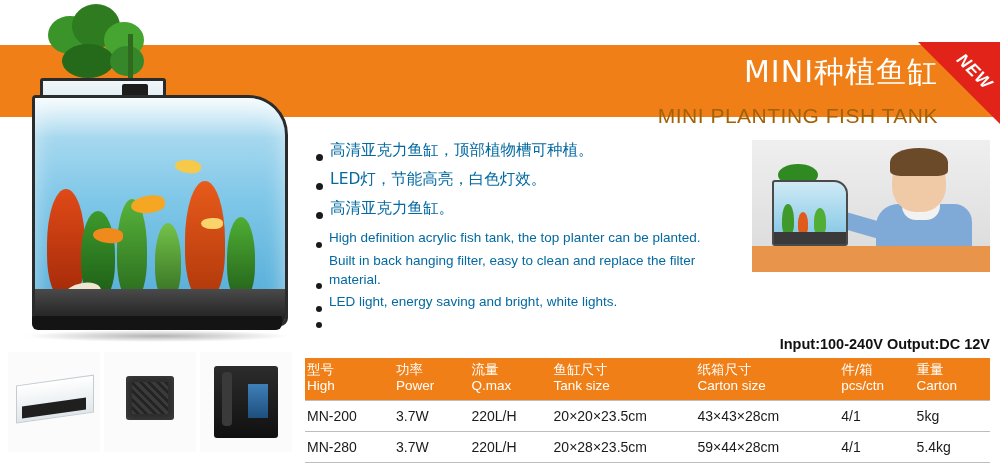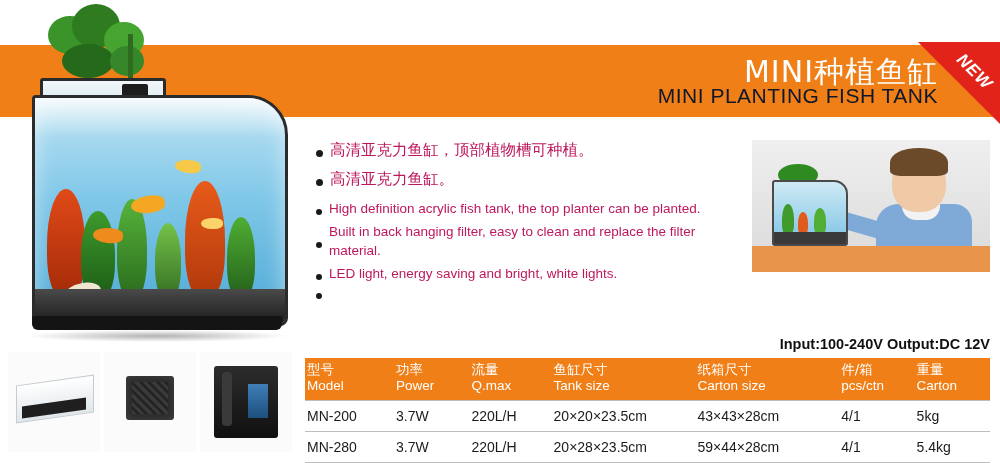--- a/index.html
+++ b/index.html
@@ -15,22 +15,22 @@
     position:absolute;left:0;top:45px;width:1000px;height:72px;
     background:#f07f17;
   }
   .title-cn{
     position:absolute;right:62px;top:52px;
     font-size:30px;font-weight:normal;color:#ffffff;
     letter-spacing:1px;
     font-family:"DejaVu Sans","Liberation Sans",sans-serif;
   }
   .title-en{
-    position:absolute;right:62px;top:84px;
-    font-size:21px;color:#0f172a;letter-spacing:.5px;
+    position:absolute;right:62px;top:104px;
+    font-size:21px;color:#a16207;letter-spacing:.5px;
     font-family:"Liberation Sans",sans-serif;
   }
   
   .new-ribbon{
     position:absolute;right:0;top:42px;width:86px;height:86px;overflow:hidden;
   }
   .new-ribbon .tri{
     position:absolute;right:-6px;top:-6px;width:0;height:0;
     border-left:94px solid transparent;border-top:94px solid #e2231a;
   }
@@ -95,22 +95,22 @@
   }
   .tank-shadow{
     position:absolute;left:14px;top:330px;width:266px;height:12px;
     background:radial-gradient(ellipse at center,rgba(0,0,0,.30),rgba(0,0,0,0) 70%);
   }
   
   .features{
     position:absolute;left:316px;top:140px;width:430px;
   }
   .feat{
-    display:flex;align-items:center;margin-bottom:8px;
-    color:#be185d;
+    display:flex;align-items:flex-end;margin-bottom:8px;
+    color:#0369a1;
   }
   .feat .dot{
     width:7px;height:7px;border-radius:50%;background:#1a1a1a;
     margin:7px 7px 0 0;flex:0 0 auto;
   }
   .feat.cn .txt{font-size:15.5px;font-family:"DejaVu Sans","Liberation Sans",sans-serif;line-height:1.35;}
   .feat.en{margin-bottom:4px;}
   .feat.en .txt{font-size:13.5px;line-height:1.4;}
   .feat.en .dot{width:6px;height:6px;margin-top:6px;}
   .features .en-block{margin-top:10px;}
@@ -247,20 +247,24 @@
   <div class="tank-shadow"></div>
 </div>
 
 <div class="features">
   <div class="feat cn">
     <span class="dot"></span>
     <span class="txt">高清亚克力鱼缸，顶部植物槽可种植。</span>
   </div>
   <div class="feat cn">
     <span class="dot"></span>
+    <span class="txt">LED灯，节能高亮，白色灯效。</span>
+  </div>
+  <div class="feat cn">
+    <span class="dot"></span>
     <span class="txt">高清亚克力鱼缸。</span>
   </div>
 
   <div class="en-block">
     <div class="feat en">
       <span class="dot"></span>
       <span class="txt">High definition acrylic fish tank, the top planter can be planted.</span>
     </div>
     <div class="feat en">
       <span class="dot"></span>
@@ -310,21 +314,21 @@
       <div class="blue"></div>
     </div>
   </div>
 </div>
 
 <table class="spec-table">
   <thead>
     <tr>
       <th style="width:13%">
         <span class="cn">型号</span>
-        <span class="en">Model</span>
+        <span class="en">High</span>
       </th>
       <th style="width:11%">
         <span class="cn">功率</span>
         <span class="en">Power</span>
       </th>
       <th style="width:12%">
         <span class="cn">流量</span>
         <span class="en">Q.max</span>
       </th>
       <th style="width:21%">

